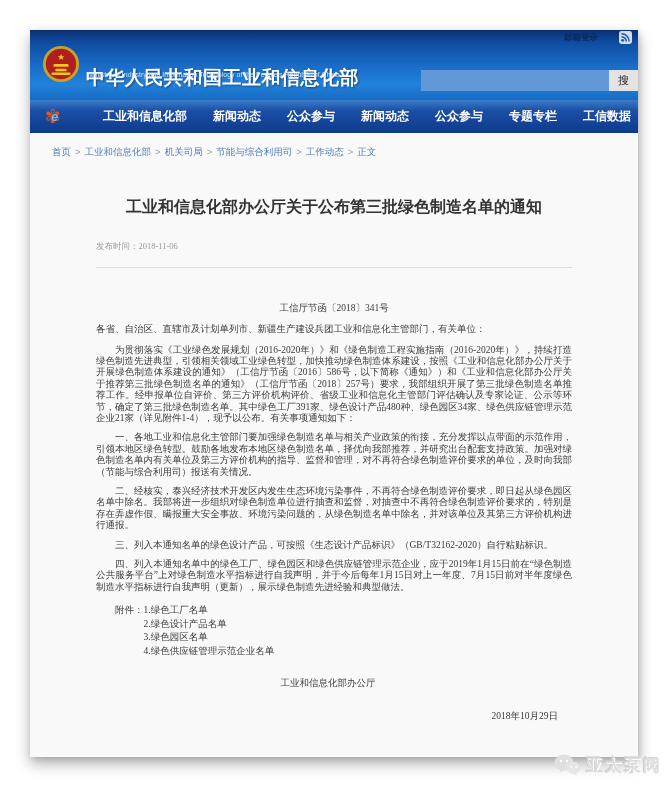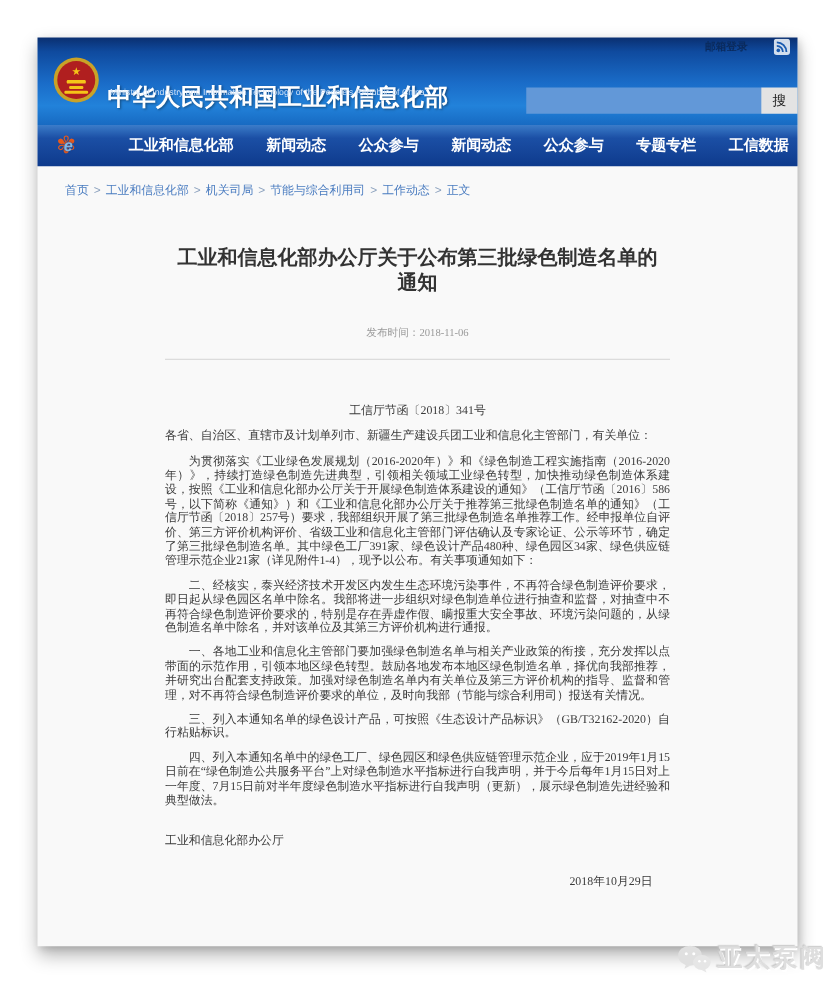--- a/index.html
+++ b/index.html
@@ -34,37 +34,37 @@
     font-style:italic; text-shadow:0 0 2px #0e3a8c; }
   .nav-items { display:flex; margin-left:25px; }
   .nav-item { color:#fff; font-size:12px; font-weight:bold; padding:0 13px; cursor:pointer; white-space:nowrap; }
 
   
   .breadcrumb { padding:13px 5px 8px 22px; font-size:9.5px; color:#7a8aa5; }
   .crumb { color:#4a7cc0; cursor:pointer; }
   .crumb-sep { color:#8aa0bd; margin:0 4px; }
 
   
-  .article { padding:0 102px; font-family:"Liberation Serif","DejaVu Serif",serif; color:#3a3a3a; }
+  .article { padding:0 66px; font-family:"Liberation Serif","DejaVu Serif",serif; color:#3a3a3a; }
   .doc-title { font-family:"Liberation Sans","DejaVu Sans",sans-serif; font-size:16px; font-weight:bold;
     color:#333; text-align:center; margin:30px 6px 0; line-height:20px; }
-  .meta { text-align:center; font-size:8.5px; color:#9a9a9a; margin-top:24px; }
+  .meta { text-align:left; font-size:8.5px; color:#9a9a9a; margin-top:24px; }
   .divider { border-bottom:1px solid #dcdcdc; margin-top:14px; }
   .doc-number { text-align:center; font-size:9.5px; margin:34px 0 9px; }
   .salutation { font-size:9.5px; line-height:11.5px; margin-bottom:9px; }
   .para { font-size:9.5px; line-height:11.4px; text-indent:2em; margin-bottom:8px; text-align:justify; }
   .attach { display:flex; font-size:9.5px; line-height:13.5px; margin-top:11px; margin-left:2em; }
   .attach-label { white-space:nowrap; }
   .attach-item { cursor:pointer; }
-  .signature { text-align:left; font-size:9.5px; margin-top:19px; padding-right:12px; }
+  .signature { text-align:center; font-size:9.5px; margin-top:19px; padding-right:12px; }
   .sign-date { text-align:right; font-size:9.5px; margin-top:20px; padding-right:14px; }
 
   
   .watermark { position:absolute; top:753px; right:6px; display:flex; align-items:center; gap:5px; z-index:5; }
-  .wm-text { font-size:20px; font-weight:bold; color:#dedede; letter-spacing:2px;
+  .wm-text { font-size:17px; font-weight:bold; color:#dedede; letter-spacing:2px;
     text-shadow:1px 1px 0 #fff,-1px -1px 1px #c8c8c8; white-space:nowrap; }
 </style>
 </head>
 <body>
 
 <div id="page">
   <div class="card">
 
     <div class="masthead">
       <svg class="emblem" viewBox="0 0 40 40">
@@ -114,26 +114,36 @@
     <div class="article">
       <div class="doc-title">工业和信息化部办公厅关于公布第三批绿色制造名单的通知</div>
       <div class="meta">发布时间：2018-11-06</div>
       <div class="divider"></div>
       <div class="doc-number">工信厅节函〔2018〕341号</div>
       <div class="salutation">各省、自治区、直辖市及计划单列市、新疆生产建设兵团工业和信息化主管部门，有关单位：</div>
 
       <div>
 
       <p class="para">为贯彻落实《工业绿色发展规划（2016-2020年）》和《绿色制造工程实施指南（2016-2020年）》，持续打造绿色制造先进典型，引领相关领域工业绿色转型，加快推动绿色制造体系建设，按照《工业和信息化部办公厅关于开展绿色制造体系建设的通知》（工信厅节函〔2016〕586号，以下简称《通知》）和《工业和信息化部办公厅关于推荐第三批绿色制造名单的通知》（工信厅节函〔2018〕257号）要求，我部组织开展了第三批绿色制造名单推荐工作。经申报单位自评价、第三方评价机构评价、省级工业和信息化主管部门评估确认及专家论证、公示等环节，确定了第三批绿色制造名单。其中绿色工厂391家、绿色设计产品480种、绿色园区34家、绿色供应链管理示范企业21家（详见附件1-4），现予以公布。有关事项通知如下：</p>
+          <p class="para">一、各地工业和信息化主管部门要加强绿色制造名单与相关产业政策的衔接，充分发挥以点带面的示范作用，引领本地区绿色转型。鼓励各地发布本地区绿色制造名单，择优向我部推荐，并研究出台配套支持政策。加强对绿色制造名单内有关单位及第三方评价机构的指导、监督和管理，对不再符合绿色制造评价要求的单位，及时向我部（节能与综合利用司）报送有关情况。</p>
           <p class="para">二、经核实，泰兴经济技术开发区内发生生态环境污染事件，不再符合绿色制造评价要求，即日起从绿色园区名单中除名。我部将进一步组织对绿色制造单位进行抽查和监督，对抽查中不再符合绿色制造评价要求的，特别是存在弄虚作假、瞒报重大安全事故、环境污染问题的，从绿色制造名单中除名，并对该单位及其第三方评价机构进行通报。</p>
-          <p class="para">一、各地工业和信息化主管部门要加强绿色制造名单与相关产业政策的衔接，充分发挥以点带面的示范作用，引领本地区绿色转型。鼓励各地发布本地区绿色制造名单，择优向我部推荐，并研究出台配套支持政策。加强对绿色制造名单内有关单位及第三方评价机构的指导、监督和管理，对不再符合绿色制造评价要求的单位，及时向我部（节能与综合利用司）报送有关情况。</p>
           <p class="para">三、列入本通知名单的绿色设计产品，可按照《生态设计产品标识》（GB/T32162-2020）自行粘贴标识。</p>
           <p class="para">四、列入本通知名单中的绿色工厂、绿色园区和绿色供应链管理示范企业，应于2019年1月15日前在“绿色制造公共服务平台”上对绿色制造水平指标进行自我声明，并于今后每年1月15日对上一年度、7月15日前对半年度绿色制造水平指标进行自我声明（更新），展示绿色制造先进经验和典型做法。</p>
         </div>
 
+      <div class="attach">
+        <span class="attach-label">附件：</span>
+        <div>
+
+        <div class="attach-item">1.绿色工厂名单</div>
+            <div class="attach-item">2.绿色设计产品名单</div>
+            <div class="attach-item">3.绿色园区名单</div>
+            <div class="attach-item">4.绿色供应链管理示范企业名单</div>
+          </div>
+      </div>
 
       <div class="signature">工业和信息化部办公厅</div>
       <div class="sign-date">2018年10月29日</div>
     </div>
   </div>
 
   <div class="watermark">
     <svg width="27" height="24" viewBox="0 0 27 24">
       <ellipse cx="10" cy="9.5" rx="9.5" ry="8" fill="#e0e0e0"></ellipse>
       <path d="M7 16 l-1.5 4 l4.5 -2.5 z" fill="#e0e0e0"></path>

